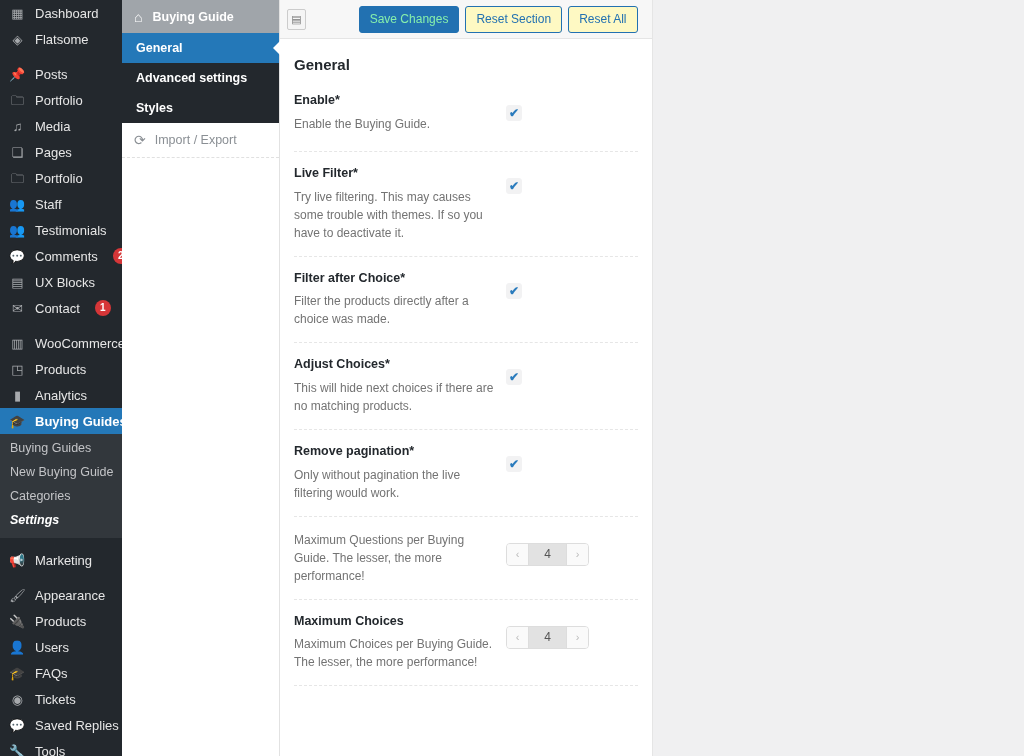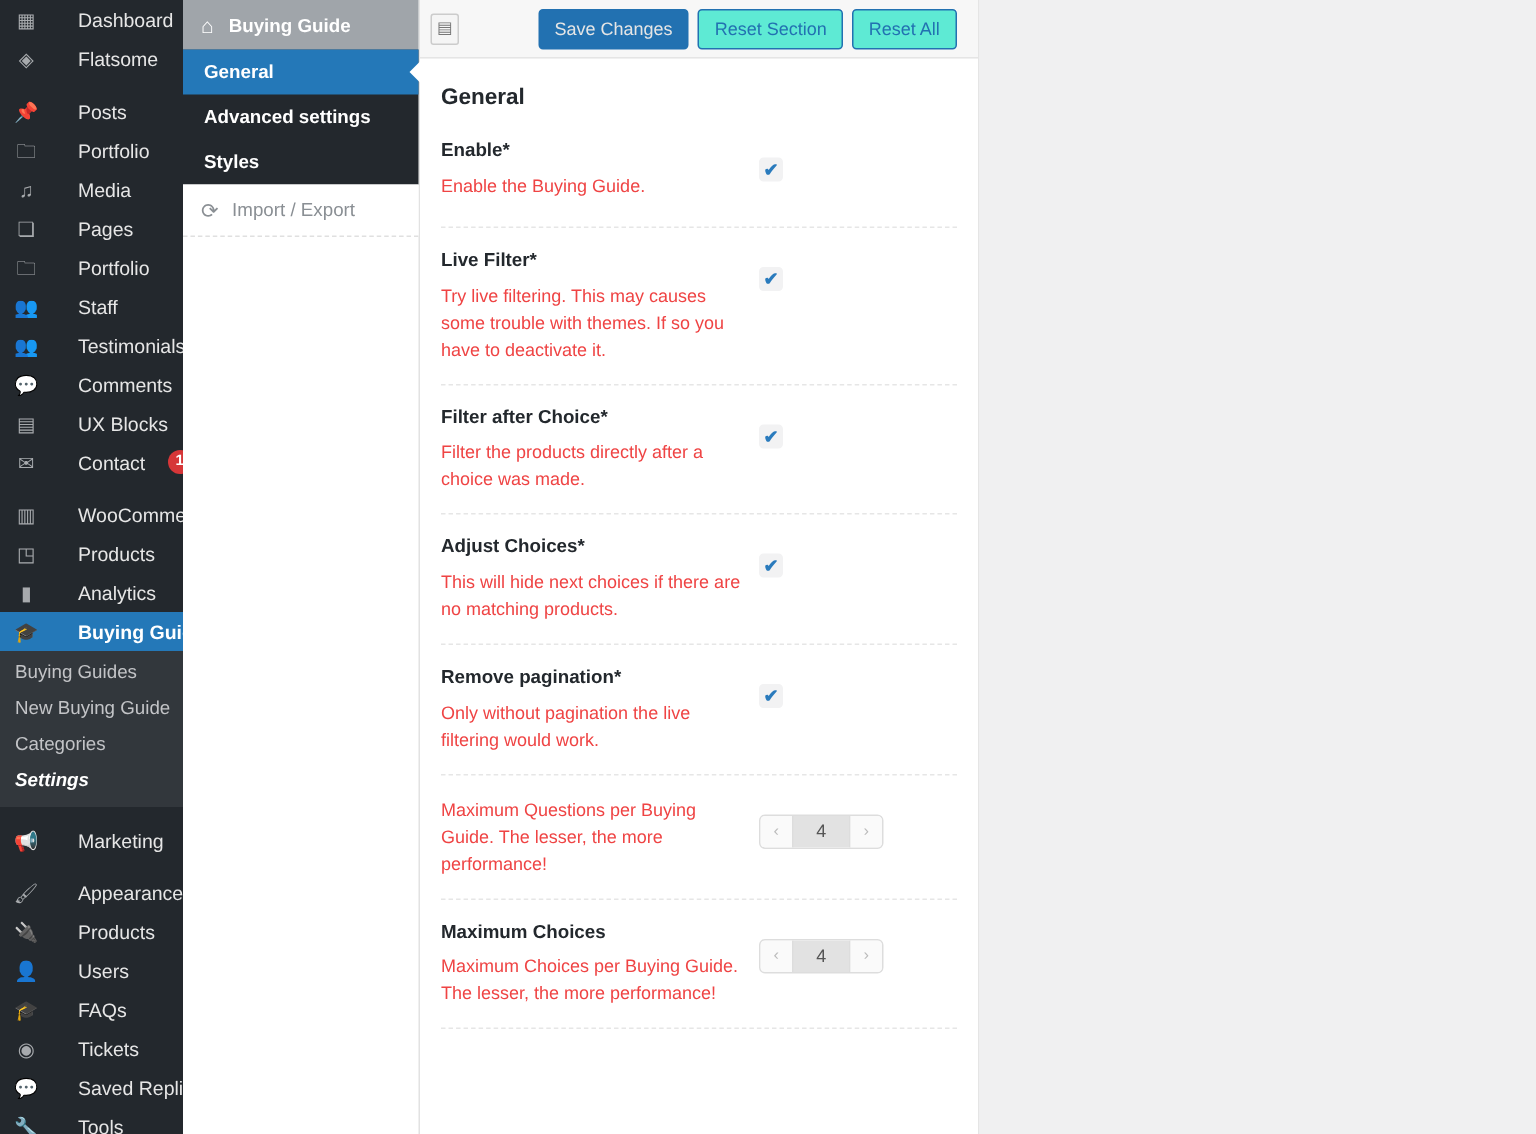--- a/index.html
+++ b/index.html
@@ -22,21 +22,21 @@
     display: flex; align-items: center; gap: 9px;
     height: 26px; padding: 0 8px 0 9px;
     color: #e5e5e5; position: relative;
     white-space: nowrap;
   }
   .wp-item .ico {
     width: 17px; height: 17px; flex: 0 0 17px;
     display: flex; align-items: center; justify-content: center;
     color: #a7aaad; font-size: 13px; line-height: 1;
   }
-  .wp-item .lbl { font-size: 13px; color: #e6e6e6; margin-left: 17px; }
+  .wp-item .lbl { font-size: 13px; color: #e6e6e6; }
   .wp-item.active { background: #2478b8; }
   .wp-item.active .lbl { color: #fff; font-weight: 600; }
   .wp-item.active .ico { color: #fff; }
   .wp-item.active::after {
     content: ""; position: absolute; right: -8px; top: 50%;
     margin-top: -8px; border: 8px solid transparent;
     border-right-color: #f0f0f1;
   }
   .wp-gap { height: 9px; }
   .wp-badge {
@@ -102,43 +102,43 @@
   .mini-btn {
     width: 19px; height: 21px; border: 1px solid #ccc; border-radius: 2px;
     background: #f5f5f5; display: flex; align-items: center; justify-content: center;
     color: #777; font-size: 11px; line-height: 1;
   }
   .tb-spacer { flex: 1; }
   .btns { display: flex; gap: 6px; }
   .btn {
     font-size: 12px; line-height: 1;
     padding: 6px 10px 7px; border-radius: 3px;
-    border: 1px solid #2271b1; background: #5eead4; color: #2271b1;
+    border: 1px solid #2271b1; background: #fef9c3; color: #2271b1;
     white-space: nowrap; font-family: "Liberation Sans", sans-serif;
   }
-  .btn.primary { background: #2271b1; border-color: #2271b1; color: #e5e5e5; }
+  .btn.primary { background: #2271b1; border-color: #2271b1; color: #86efac; }
 
   .content { flex: 1; overflow: hidden; padding: 0 14px 0 14px; }
   .section-title {
     font-size: 15px; font-weight: 700; color: #23282d;
     padding: 17px 0 0 0; margin-bottom: 6px;
   }
 
   .field {
     display: flex; align-items: flex-start;
     border-bottom: 1px dashed #e6e6e6;
     padding: 14px 0 14px 0; min-height: 73px;
   }
   .field:last-child { border-bottom: 1px dashed #e6e6e6; }
   .f-left { width: 212px; min-width: 212px; padding-right: 10px; }
   .f-title {
     font-size: 12.5px; font-weight: 700; color: #23282d;
     margin-bottom: 6px; line-height: 1.25;
   }
-  .f-desc { font-size: 12px; color: #ef4444; line-height: 1.5; }
+  .f-desc { font-size: 12px; color: #737373; line-height: 1.5; }
   .f-ctrl { padding-top: 12px; }
 
   .chk {
     width: 16px; height: 16px; border-radius: 3px;
     background: #f2f2f3; border: 1px solid #f2f2f3;
     display: flex; align-items: center; justify-content: center;
     color: #2a7bbd; font-size: 12px; line-height: 1; font-weight: 700;
   }
   .chk.off { color: transparent; background: #f4f4f5; }
 

